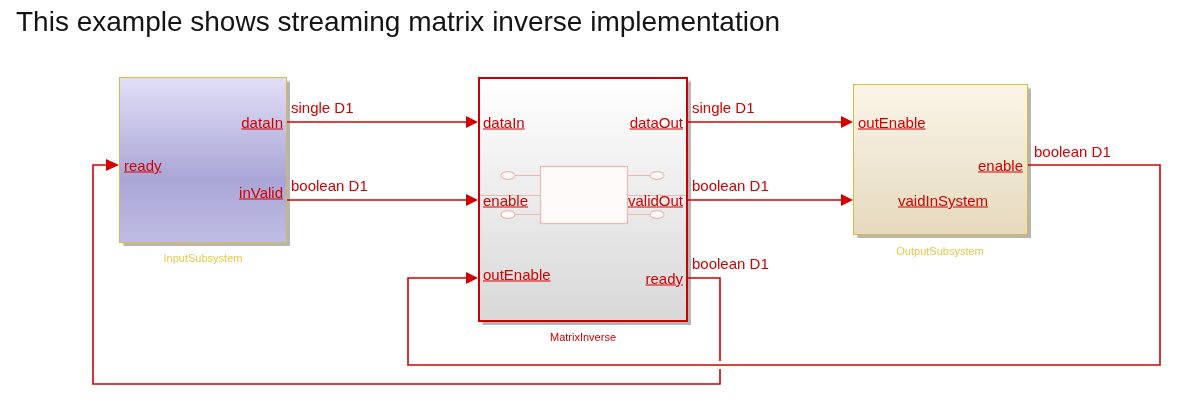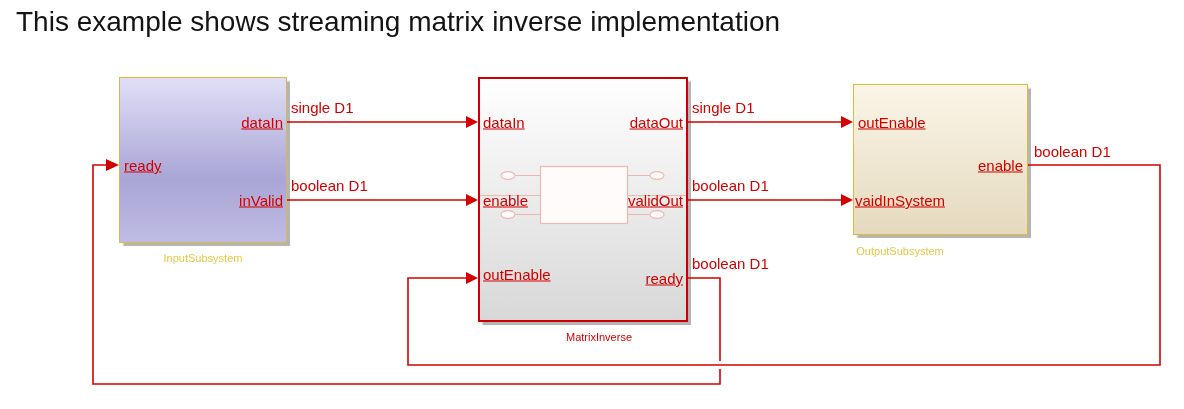--- a/index.html
+++ b/index.html
@@ -74,37 +74,37 @@
 
     <path class="sig" d="M688 278 H720 V361 M720 369 V384 H93 V165 H107"></path>
     <polygon class="arr" points="106,159 106,171 119,165"></polygon>
 
     <path class="sig" d="M1028 165 H1160 V365 H408 V278 H467"></path>
     <polygon class="arr" points="466,272 466,284 478,278"></polygon>
   </svg>
 
   <span class="lbl port" style="left:124px;top:165px;">ready</span>
   <span class="lbl port" style="right:901px;top:122px;">dataIn</span>
-  <span class="lbl port" style="right:901px;top:200px;">inValid</span>
+  <span class="lbl port" style="right:901px;top:192px;">inValid</span>
 
   <span class="lbl port" style="left:483px;top:122px;">dataIn</span>
   <span class="lbl port" style="left:483px;top:200px;">enable</span>
   <span class="lbl port" style="left:483px;top:274px;">outEnable</span>
   <span class="lbl port" style="right:501px;top:122px;">dataOut</span>
   <span class="lbl port" style="right:501px;top:200px;">validOut</span>
   <span class="lbl port" style="right:501px;top:278px;">ready</span>
 
   <span class="lbl port" style="left:858px;top:122px;">outEnable</span>
-  <span class="lbl port" style="left:855px;top:200px;">vaidInSystem</span>
+  <span class="lbl port" style="left:898px;top:200px;">vaidInSystem</span>
   <span class="lbl port" style="right:161px;top:165px;text-align:center;">enable</span>
 
   <span class="lbl" style="left:291px;top:100px;">single D1</span>
   <span class="lbl" style="left:291px;top:178px;">boolean D1</span>
   <span class="lbl" style="left:692px;top:100px;">single D1</span>
   <span class="lbl" style="left:692px;top:178px;">boolean D1</span>
   <span class="lbl" style="left:692px;top:256px;">boolean D1</span>
   <span class="lbl" style="left:1034px;top:144px;">boolean D1</span>
 
   <span class="blockname gold" style="left:203px;top:252px;">InputSubsystem</span>
-  <span class="blockname red" style="left:583px;top:331px;margin-left:16px;">MatrixInverse</span>
-  <span class="blockname gold" style="left:900px;top:245px;text-align:right;">OutputSubsystem</span>
+  <span class="blockname red" style="left:583px;top:331px;">MatrixInverse</span>
+  <span class="blockname gold" style="left:940px;top:245px;text-align:right;">OutputSubsystem</span>
 
 </div>
 
 </body></html>

